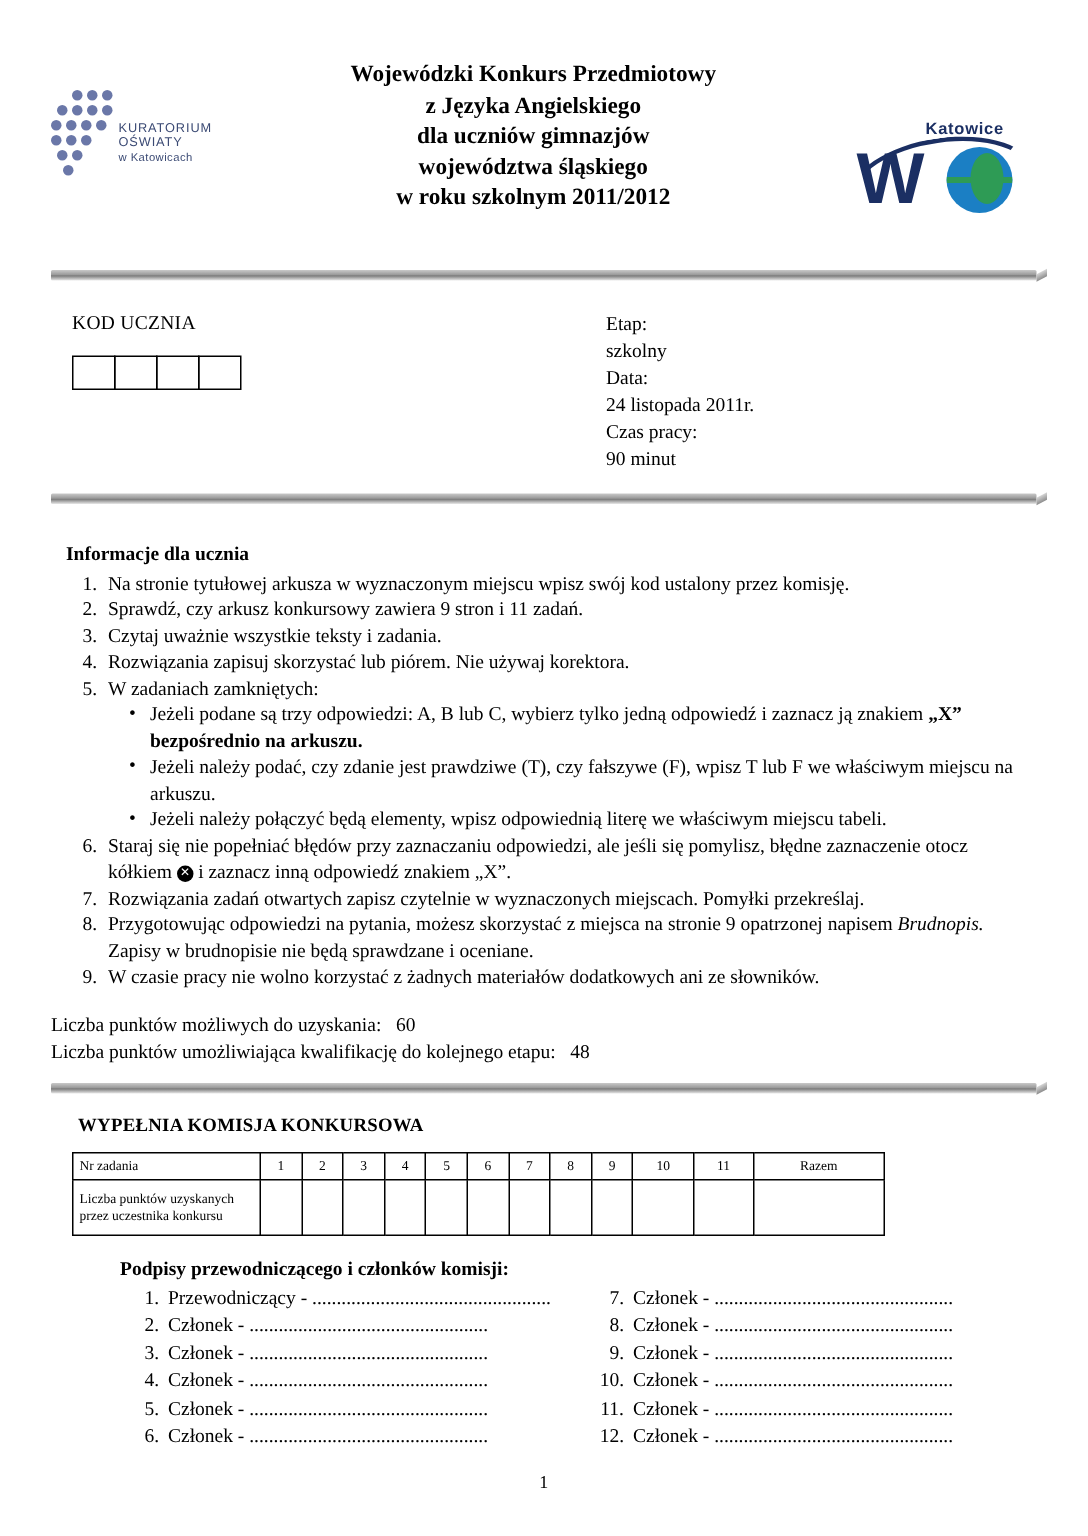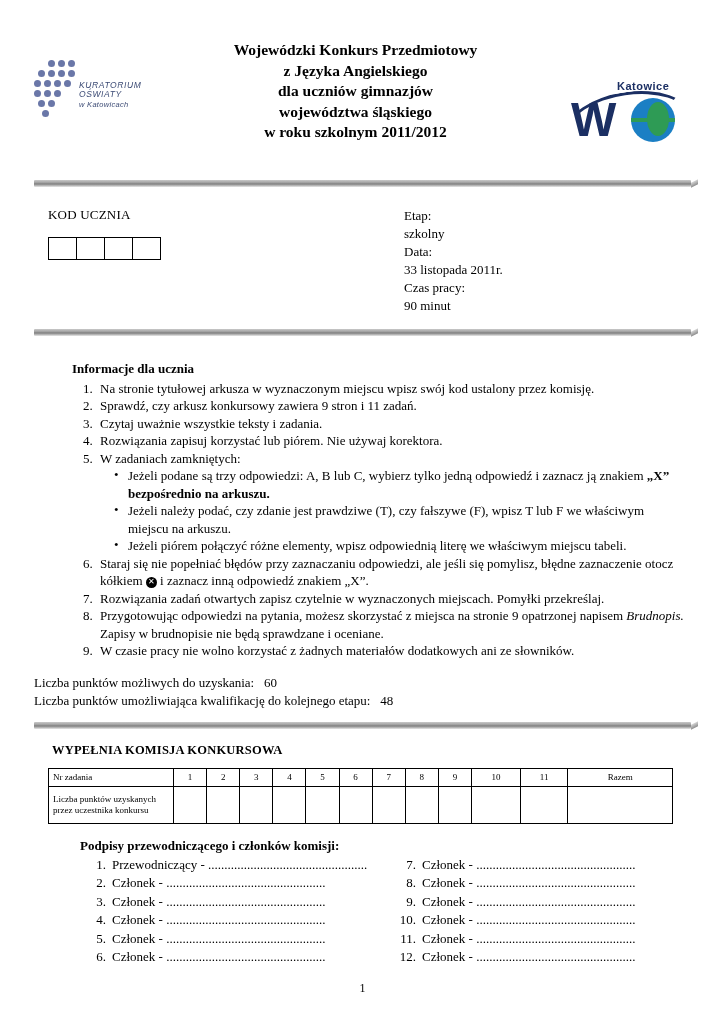--- a/index.html
+++ b/index.html
@@ -52,21 +52,20 @@
     background: #6a77a8;
   }
   .kur-text {
     font-family: "Liberation Sans", sans-serif;
     font-size: 7.5px;
     line-height: 9.5px;
     color: #3b4a74;
     letter-spacing: .3px;
     padding-left: 3px;
     padding-top: 14px;
-    font-style: italic;
   }
   .kur-text .big {
     font-size: 8.5px;
     letter-spacing: .6px;
   }
   .title-block {
     flex: 1 1 auto;
     text-align: center;
     font-weight: bold;
     font-size: 15.5px;
@@ -182,21 +181,20 @@
     padding-left: 56px;
   }
   .meta-row { display: flex; line-height: 18px; flex-direction: column; }
   .meta-row .k { width: 74px; }
   
   .info {
     padding: 24px 38px 0 44px;
     box-sizing: border-box;
     font-size: 13px;
     line-height: 17.5px;
-    margin-left: 28px;
   }
   .info h3 {
     font-size: 13px;
     font-weight: bold;
     margin: 0 0 2px 0;
   }
   ol.main-list {
     margin: 0;
     padding-left: 24px;
   }
@@ -246,21 +244,21 @@
   .commission-title {
     font-family: "Liberation Serif", serif;
     font-weight: bold;
     font-size: 12.5px;
     padding: 14px 34px 0 52px;
     letter-spacing: .2px;
   }
   table.score {
     border-collapse: collapse;
     margin: 10px 0 0 48px;
-    width: 625px;
+    width: 542px;
     font-size: 9px;
     font-family: "Liberation Serif", serif;
   }
   table.score td {
     border: 1px solid #000;
     text-align: center;
     vertical-align: middle;
     padding: 1px 2px;
   }
   table.score td.rowhead {
@@ -360,44 +358,44 @@
         <div class="cell"></div>
       </div>
     </div>
     <div class="meta-right">
       <div class="meta-row">
         <div class="k">Etap:</div>
         <div>szkolny</div>
       </div>
       <div class="meta-row">
         <div class="k">Data:</div>
-        <div>33 listopada 2011r.</div>
+        <div>24 listopada 2011r.</div>
       </div>
       <div class="meta-row">
         <div class="k">Czas pracy:</div>
         <div>90 minut</div>
       </div>
     </div>
   </div>
 
   <div class="rule" style="margin-top:14px;"></div>
 
   <div class="info">
     <h3>Informacje dla ucznia</h3>
     <ol class="main-list">
       <li><span>Na stronie tytułowej arkusza w wyznaczonym miejscu wpisz swój kod ustalony przez komisję.</span></li>
       <li><span>Sprawdź, czy arkusz konkursowy zawiera 9 stron i 11 zadań.</span></li>
       <li><span>Czytaj uważnie wszystkie teksty i zadania.</span></li>
-      <li><span>Rozwiązania zapisuj korzystać lub piórem. Nie używaj korektora.</span></li>
+      <li><span>Rozwiązania zapisuj skorzystać lub piórem. Nie używaj korektora.</span></li>
       <li>
         <span>W zadaniach zamkniętych:</span>
         <ul class="sub-list">
           <li><span>Jeżeli podane są trzy odpowiedzi: A, B lub C, wybierz tylko jedną odpowiedź i zaznacz ją znakiem </span><span class="b">„X” bezpośrednio na arkuszu.</span></li>
           <li><span>Jeżeli należy podać, czy zdanie jest prawdziwe (T), czy fałszywe (F), wpisz T lub F we właściwym miejscu na arkuszu.</span></li>
-          <li><span>Jeżeli piórem połączyć różne elementy, wpisz odpowiednią literę we właściwym miejscu tabeli.</span></li>
+          <li><span>Jeżeli należy połączyć będą elementy, wpisz odpowiednią literę we właściwym miejscu tabeli.</span></li>
         </ul>
       </li>
       <li>
         <span>Staraj się nie popełniać błędów przy zaznaczaniu odpowiedzi, ale jeśli się pomylisz, błędne zaznaczenie otocz kółkiem </span><span class="circle-x">✕</span><span> i zaznacz inną odpowiedź znakiem „X”.</span>
       </li>
       <li><span>Rozwiązania zadań otwartych zapisz czytelnie w wyznaczonych miejscach. Pomyłki przekreślaj.</span></li>
       <li>
         <span>Przygotowując odpowiedzi na pytania, możesz skorzystać z miejsca na stronie 9 opatrzonej napisem </span><span class="i">Brudnopis.</span><span> Zapisy w brudnopisie nie będą sprawdzane i oceniane.</span>
       </li>
       <li><span>W czasie pracy nie wolno korzystać z żadnych materiałów dodatkowych ani ze słowników.</span></li>

